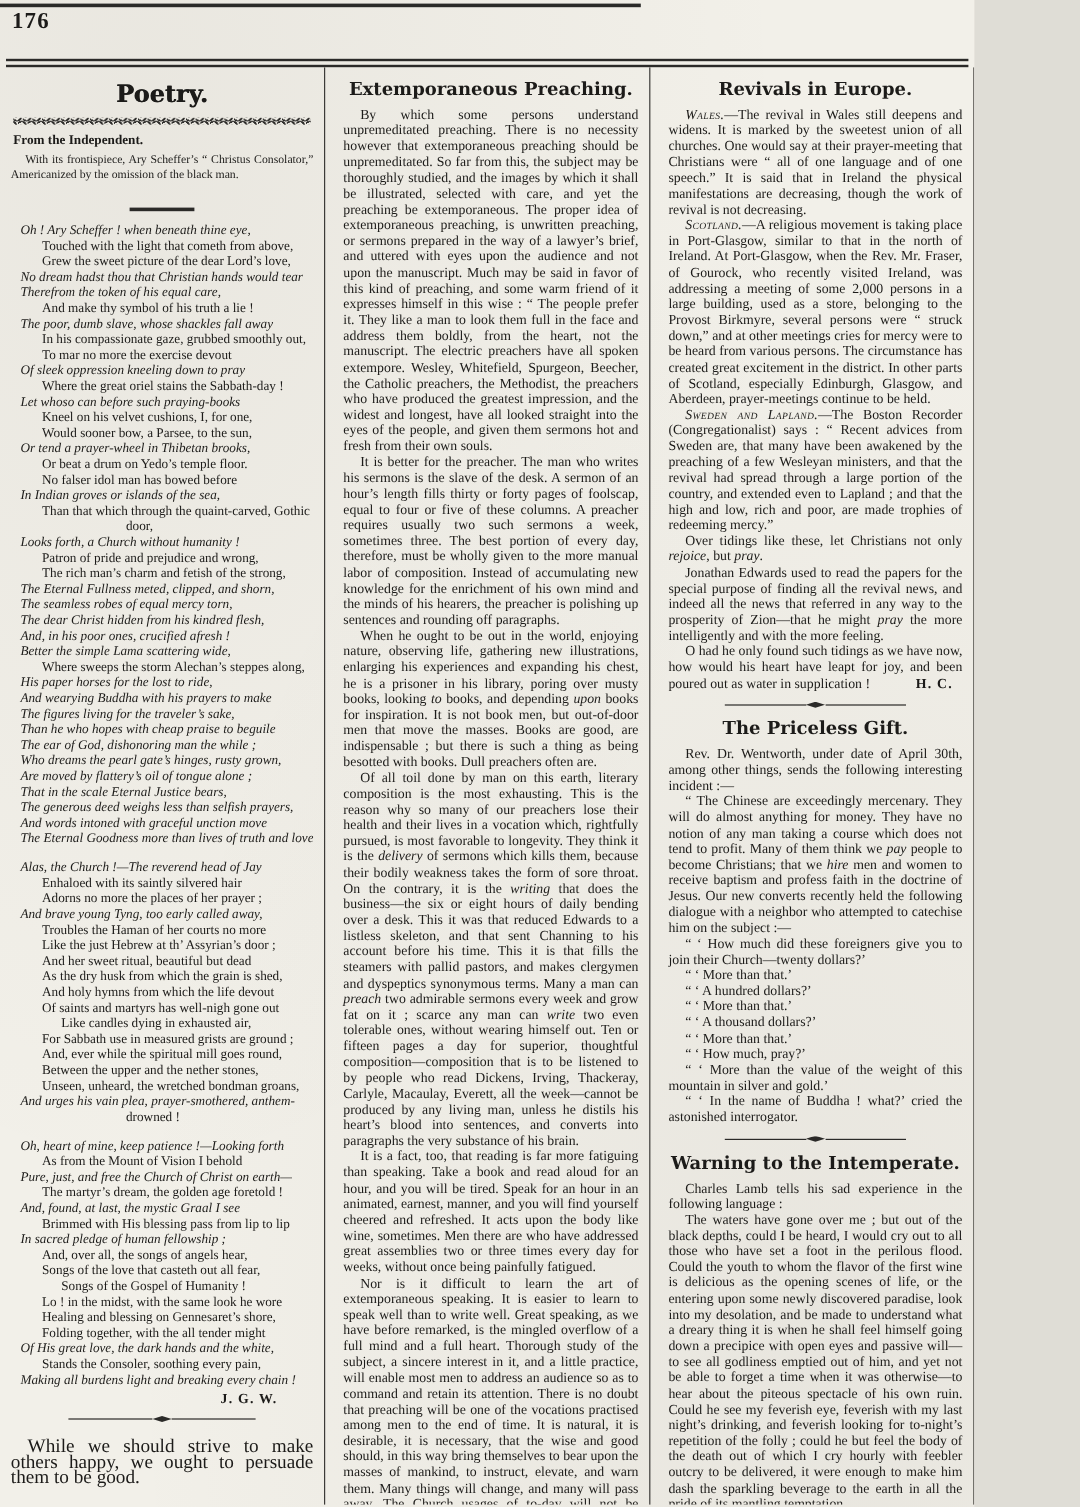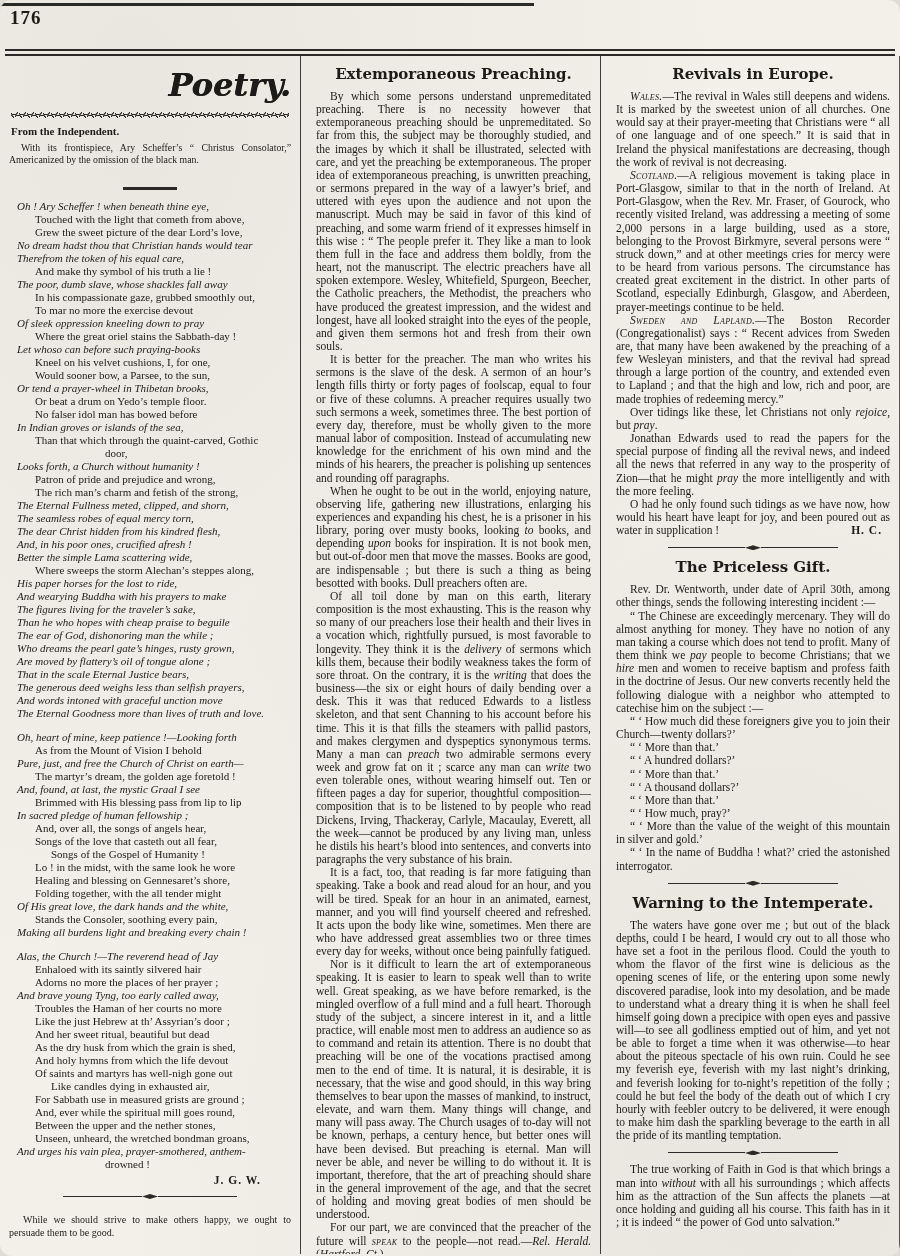--- a/index.html
+++ b/index.html
@@ -1,58 +1,57 @@
 <!DOCTYPE html>
 <html><head>
 <meta charset="utf-8">
 <style>
   * { margin:0; padding:0; box-sizing:border-box; }
   html,body { width:900px; height:1256px; overflow:hidden; }
   body { background:#dfddd6; }
   .page {
-    width:900px; height:1256px; position:relative; overflow:hidden;
+    width:812px; height:1256px; position:relative; overflow:hidden;
     color:#1c1b19;
     background:
       radial-gradient(ellipse at 15% 8%, rgba(70,60,50,0.05), transparent 55%),
       radial-gradient(ellipse at 85% 90%, rgba(70,60,50,0.06), transparent 60%),
       #f2f0e9;
     font-family:"Liberation Serif","DejaVu Serif",serif;
-    border-radius:12px;
   }
   .top-edge-line { position:absolute; top:3px; left:0; width:534px; height:3px; background:#2a2a28; }
   .masthead { position:relative; height:44px; padding-top:9px; }
   .pageno { position:absolute; left:10px; top:7px; font-size:19px; font-weight:bold; letter-spacing:1px; }
   .mast-title { text-align:center; font-family:"DejaVu Serif",serif; font-size:22px; font-weight:600; letter-spacing:5px; word-spacing:10px; }
   .double-rule { margin:5px 5px 0 5px; height:7px; border-top:2.5px solid #2b2a28; border-bottom:2px solid #2b2a28; }
   .columns { display:flex; height:1198px; overflow:hidden; }
   .col { width:300px; padding:6px 9px 0 9px; overflow:hidden; }
   .col + .col { border-left:1.5px solid #3c3b38;padding-left:15px; }
   .col-right { border-right:1.5px solid #55544f; }
 
-  .poetry-head { text-align:right; font-family:"DejaVu Serif",serif; font-style:italic; font-weight:bold; font-size:32px; margin:4px 0 8px 0; text-shadow:0.4px 0 0 #1c1b19; }
+  .poetry-head { text-align:center; font-family:"DejaVu Serif",serif; font-weight:bold; font-size:20px; margin:4px 0 8px 0; text-shadow:0.4px 0 0 #1c1b19; }
   .wavy { height:6px; margin:0 2px 7px 2px;
     background:
       radial-gradient(circle at 3px -1px, transparent 3px, #2b2a28 3px, #2b2a28 4.2px, transparent 4.5px) 0 0/8px 6px repeat-x,
       radial-gradient(circle at 3px 7px, transparent 3px, #2b2a28 3px, #2b2a28 4.2px, transparent 4.5px) 4px 0/8px 6px repeat-x; }
   .source-line { font-size:11px; font-weight:bold; margin:0 0 5px 2px; }
   .poem-title { text-align:center; font-family:"DejaVu Serif",serif; font-size:16px; font-weight:bold; margin:2px 0 6px 0; }
   .poem-subtitle { font-size:9.8px; font-weight:normal; line-height:11.5px; text-align:justify; text-indent:12px; margin-bottom:22px; }
   .short-rule { width:54px; border-top:3px solid #2b2a28; margin:4px auto 10px auto; }
 
   .poem { font-size:11px; line-height:13px; }
   .pline { white-space:nowrap; overflow:hidden; }
   .i0 { padding-left:8px;font-style:italic; } .i1 { padding-left:26px; } .i2 { padding-left:42px; } .i3 { padding-left:96px; }
   .stanza + .stanza { margin-top:11px; }
   .poem-sig { text-align:right; padding-right:30px; font-weight:bold; font-size:11.5px; margin-top:3px; letter-spacing:1px; }
 
   .divider { display:flex; align-items:center; justify-content:center; width:62%; margin:8px auto; }
   .divider::before, .divider::after { content:''; flex:1; border-top:1.5px solid #2b2a28; }
   .dmid { width:16px; height:5px; background:#2b2a28; clip-path:polygon(0 50%,50% 0,100% 50%,50% 100%); }
 
-  .note { font-size:10px; line-height:13.2px; text-align:justify; text-indent:14px; margin-top:14px; }
+  .note { font-size:16px; line-height:13.2px; text-align:justify; text-indent:14px; margin-top:14px; }
 
   .art-head { text-align:center; font-family:"DejaVu Serif",serif; font-size:15px; font-weight:bold; margin:3px 0 7px 0; }
   .para { font-size:11.5px; line-height:13.15px; text-align:justify; text-indent:14px; }
   .sc { font-variant:small-caps; letter-spacing:0.3px;font-style:italic; }
   .sig { float:right; font-weight:bold; padding-right:8px; letter-spacing:1px; }
 </style>
 </head>
 <body>
 
 <div class="page">
@@ -108,56 +107,56 @@
             <div class="pline i0">Than he who hopes with cheap praise to beguile</div>
             <div class="pline i0">The ear of God, dishonoring man the while ;</div>
             <div class="pline i0">Who dreams the pearl gate’s hinges, rusty grown,</div>
             <div class="pline i0">Are moved by flattery’s oil of tongue alone ;</div>
             <div class="pline i0">That in the scale Eternal Justice bears,</div>
             <div class="pline i0">The generous deed weighs less than selfish prayers,</div>
             <div class="pline i0">And words intoned with graceful unction move</div>
             <div class="pline i0">The Eternal Goodness more than lives of truth and love.</div>
           </div>
           <div class="stanza">
-            <div class="pline i0">Oh, heart of mine, keep patience !—Looking forth</div>
-            <div class="pline i1">As from the Mount of Vision I behold</div>
-            <div class="pline i0">Pure, just, and free the Church of Christ on earth—</div>
-            <div class="pline i1">The martyr’s dream, the golden age foretold !</div>
-            <div class="pline i0">And, found, at last, the mystic Graal I see</div>
-            <div class="pline i1">Brimmed with His blessing pass from lip to lip</div>
-            <div class="pline i0">In sacred pledge of human fellowship ;</div>
-            <div class="pline i1">And, over all, the songs of angels hear,</div>
-            <div class="pline i1">Songs of the love that casteth out all fear,</div>
-            <div class="pline i2">Songs of the Gospel of Humanity !</div>
-            <div class="pline i1">Lo ! in the midst, with the same look he wore</div>
-            <div class="pline i1">Healing and blessing on Gennesaret’s shore,</div>
-            <div class="pline i1">Folding together, with the all tender might</div>
-            <div class="pline i0">Of His great love, the dark hands and the white,</div>
-            <div class="pline i1">Stands the Consoler, soothing every pain,</div>
-            <div class="pline i0">Making all burdens light and breaking every chain !</div>
-          </div>
-          <div class="stanza">
             <div class="pline i0">Alas, the Church !—The reverend head of Jay</div>
             <div class="pline i1">Enhaloed with its saintly silvered hair</div>
             <div class="pline i1">Adorns no more the places of her prayer ;</div>
             <div class="pline i0">And brave young Tyng, too early called away,</div>
             <div class="pline i1">Troubles the Haman of her courts no more</div>
             <div class="pline i1">Like the just Hebrew at th’ Assyrian’s door ;</div>
             <div class="pline i1">And her sweet ritual, beautiful but dead</div>
             <div class="pline i1">As the dry husk from which the grain is shed,</div>
             <div class="pline i1">And holy hymns from which the life devout</div>
             <div class="pline i1">Of saints and martyrs has well-nigh gone out</div>
             <div class="pline i2">Like candles dying in exhausted air,</div>
             <div class="pline i1">For Sabbath use in measured grists are ground ;</div>
             <div class="pline i1">And, ever while the spiritual mill goes round,</div>
             <div class="pline i1">Between the upper and the nether stones,</div>
             <div class="pline i1">Unseen, unheard, the wretched bondman groans,</div>
             <div class="pline i0">And urges his vain plea, prayer-smothered, anthem-</div>
             <div class="pline i3">drowned !</div>
           </div>
+          <div class="stanza">
+            <div class="pline i0">Oh, heart of mine, keep patience !—Looking forth</div>
+            <div class="pline i1">As from the Mount of Vision I behold</div>
+            <div class="pline i0">Pure, just, and free the Church of Christ on earth—</div>
+            <div class="pline i1">The martyr’s dream, the golden age foretold !</div>
+            <div class="pline i0">And, found, at last, the mystic Graal I see</div>
+            <div class="pline i1">Brimmed with His blessing pass from lip to lip</div>
+            <div class="pline i0">In sacred pledge of human fellowship ;</div>
+            <div class="pline i1">And, over all, the songs of angels hear,</div>
+            <div class="pline i1">Songs of the love that casteth out all fear,</div>
+            <div class="pline i2">Songs of the Gospel of Humanity !</div>
+            <div class="pline i1">Lo ! in the midst, with the same look he wore</div>
+            <div class="pline i1">Healing and blessing on Gennesaret’s shore,</div>
+            <div class="pline i1">Folding together, with the all tender might</div>
+            <div class="pline i0">Of His great love, the dark hands and the white,</div>
+            <div class="pline i1">Stands the Consoler, soothing every pain,</div>
+            <div class="pline i0">Making all burdens light and breaking every chain !</div>
+          </div>
         </div>
       <div class="poem-sig">J. G. W.</div>
       <div class="divider">
           <span class="dmid"></span>
         </div>
       <div class="note">While we should strive to make others happy, we ought to persuade them to be good.</div>
     </div>
 
     <div class="col">
       <h2 class="art-head">Extemporaneous Preaching.</h2>
@@ -197,20 +196,21 @@
           <p class="para">“ ‘ More than that.’</p>
           <p class="para">“ ‘ A thousand dollars?’</p>
           <p class="para">“ ‘ More than that.’</p>
           <p class="para">“ ‘ How much, pray?’</p>
           <p class="para">“ ‘ More than the value of the weight of this mountain in silver and gold.’</p>
           <p class="para">“ ‘ In the name of Buddha ! what?’  cried the astonished interrogator.</p>
           <div class="divider">
             <span class="dmid"></span>
           </div>
           <h2 class="art-head">Warning to the Intemperate.</h2>
+          <p class="para">Charles Lamb tells his sad experience in the following language :</p>
           <p class="para">The waters have gone over me ; but out of the black depths, could I be heard, I would cry out to all those who have set a foot in the perilous flood.  Could the youth to whom the flavor of the first wine is delicious as the opening scenes of life, or the entering upon some newly discovered paradise, look into my desolation, and be made to understand what a dreary thing it is when he shall feel himself going down a precipice with open eyes and passive will—to see all godliness emptied out of him, and yet not be able to forget a time when it was otherwise—to hear about the piteous spectacle of his own ruin.  Could he see my feverish eye, feverish with my last night’s drinking, and feverish looking for to-night’s repetition of the folly ; could he but feel the body of the death out of which I cry hourly with feebler outcry to be delivered, it were enough to make him dash the sparkling beverage to the earth in all the pride of its mantling temptation.</p>
           <div class="divider">
             <span class="dmid"></span>
           </div>
           <p class="para">The true working of Faith in God is that which brings a man into <i>without</i> with all his surroundings ; which affects him as the attraction of the Sun affects the planets —at once holding and guiding all his course.  This faith has  in it ; it is indeed “ the power of God unto salvation.”</p>
         </div>
     </div>
 
   </div>
 </div>

